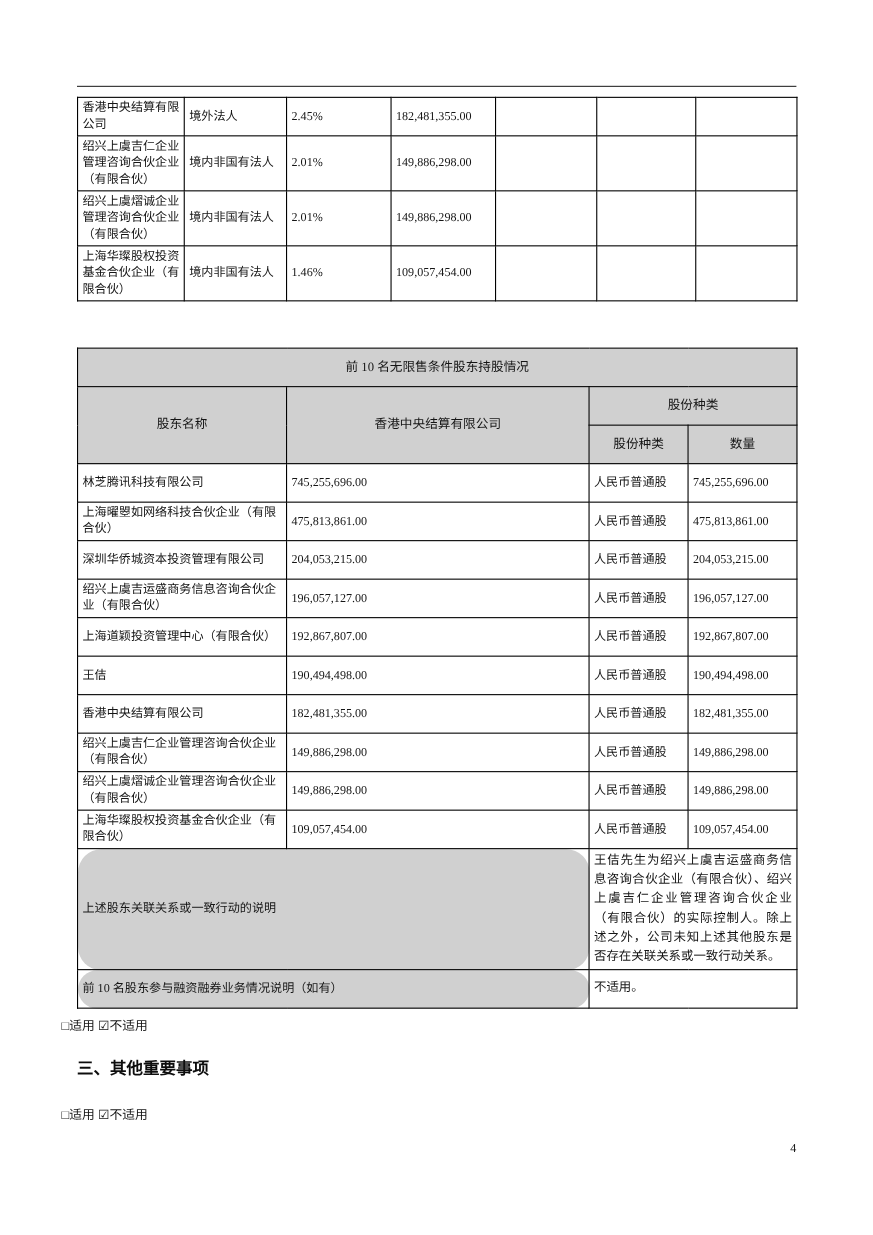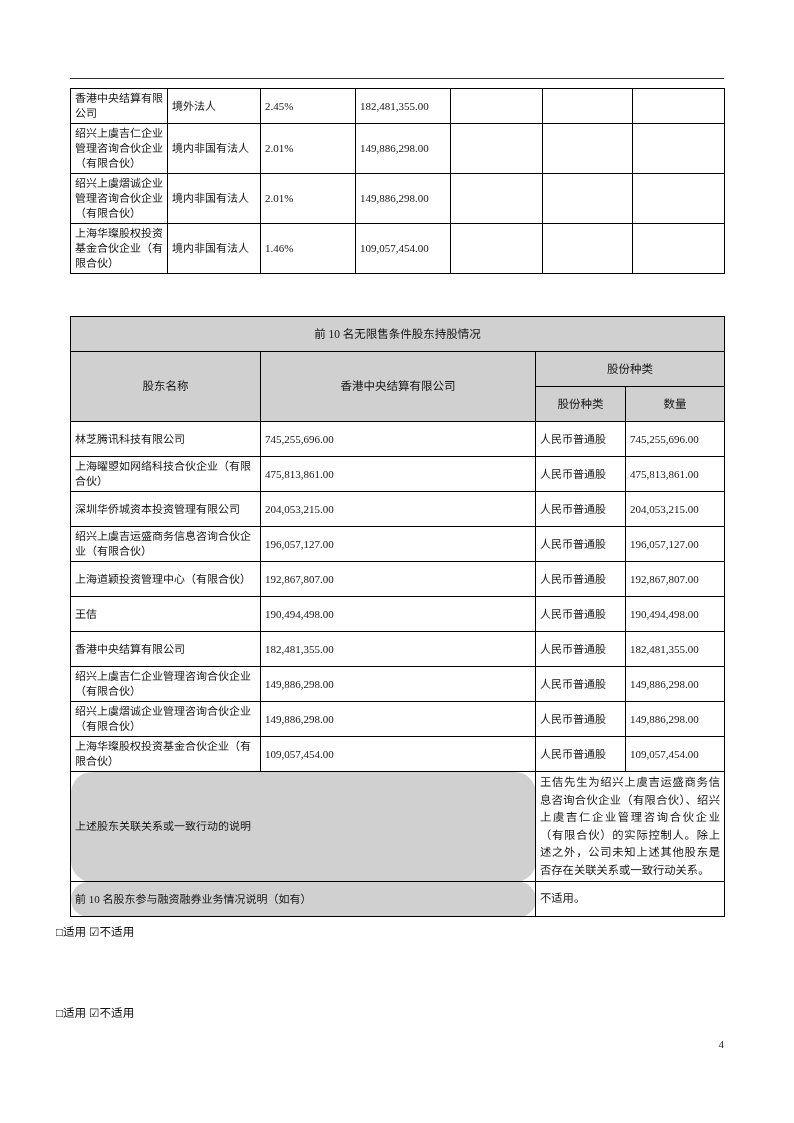--- a/index.html
+++ b/index.html
@@ -318,17 +318,18 @@
       <tr>
         <td class="gray explain-label lft" colspan="2">前 10 名股东参与融资融券业务情况说明（如有）</td>
         <td class="explain-body" colspan="2">不适用。</td>
       </tr>
     </tbody>
   </table>
 
 
   <div class="applic a-b2">□适用 ☑不适用</div>
 
+  <div class="sec-heading h-b3">三、其他重要事项</div>
   <div class="applic a-b3">□适用 ☑不适用</div>
 
   <div class="page-number">4</div>
 
 </div>
 
 </body></html>

